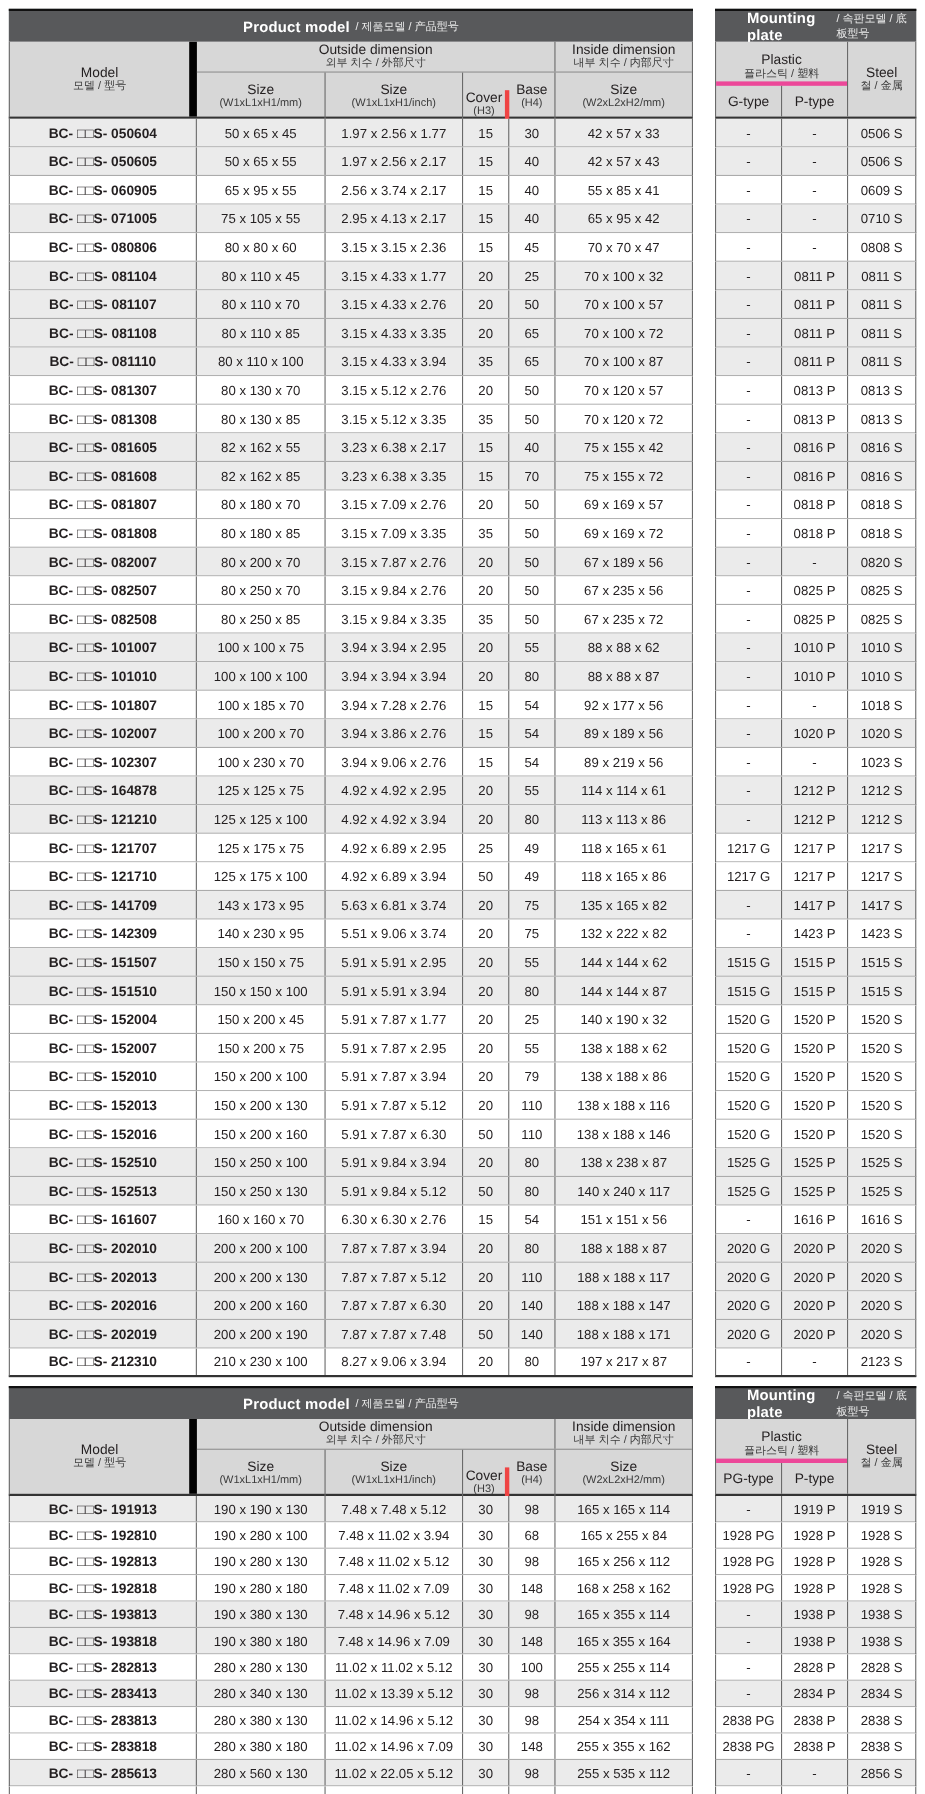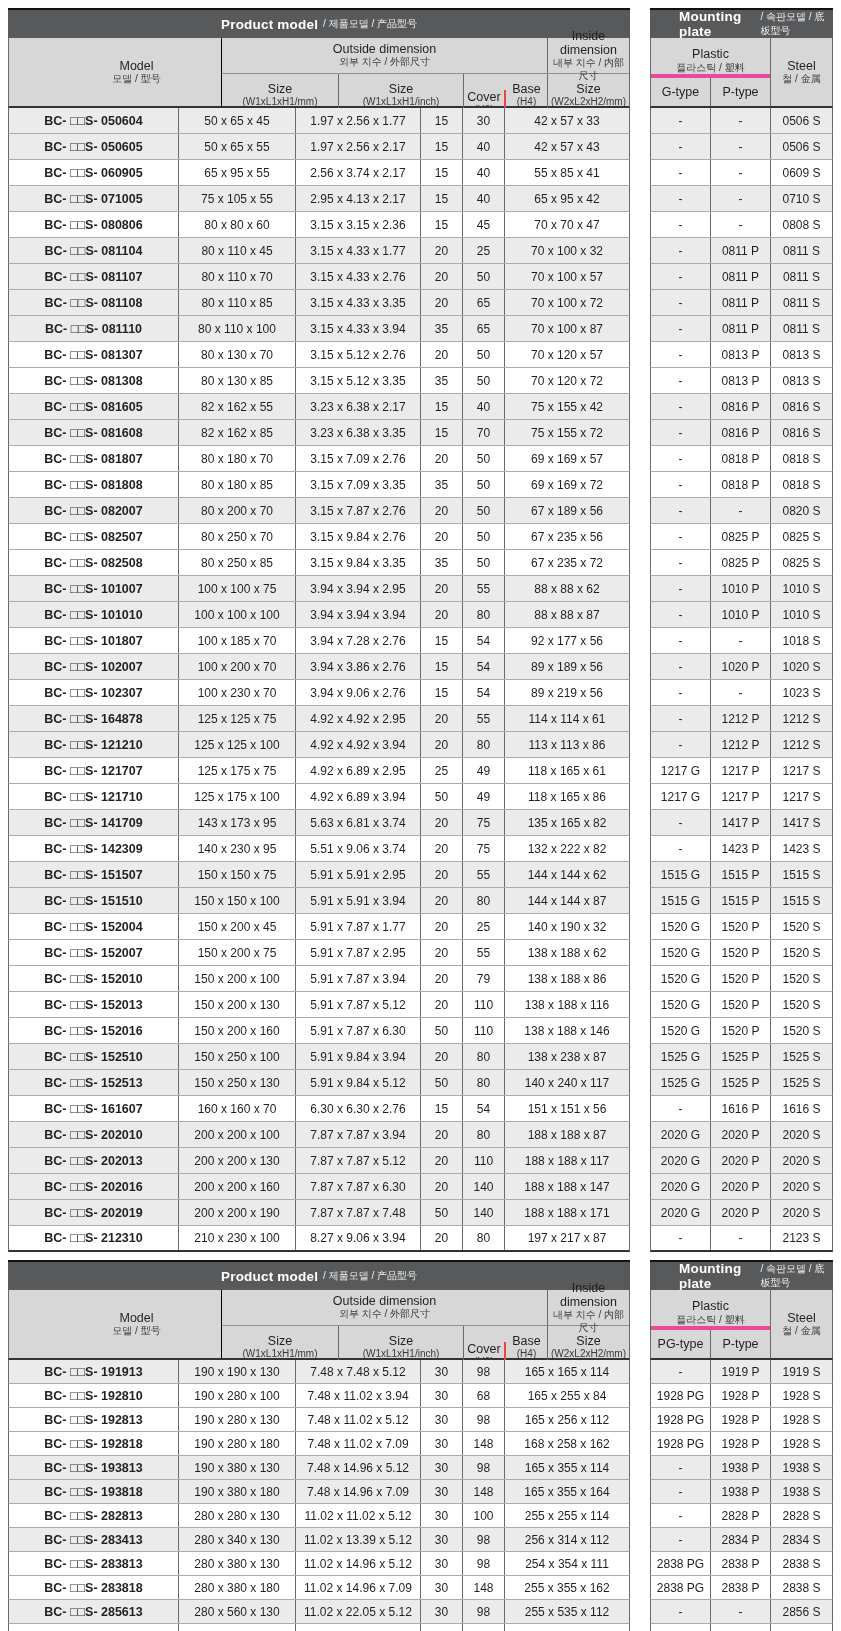--- a/index.html
+++ b/index.html
@@ -19,29 +19,29 @@
   
   .header{display:flex;}
   .hblock{background:#d7d7d7;box-sizing:border-box;border-left:1px solid #6a6a6a;
           border-right:1px solid #6a6a6a;border-bottom:2px solid #333;height:70px;display:flex;}
   .hb-prod{width:622px;flex:0 0 622px;}
   .hb-mount{width:183px;flex:0 0 183px;}
   .hcell{display:flex;flex-direction:column;align-items:center;justify-content:center;
          box-sizing:border-box;text-align:center;}
   .h-en{font-size:12.5px;line-height:1.15;}
   .h-sub{font-size:10px;color:#3a3a3a;line-height:1.25;}
-  .h-model{width:170px;flex:0 0 170px;border-right:1px solid #000000;margin-left:43px;}
+  .h-model{width:170px;flex:0 0 170px;border-right:7px solid #000000;}
   .h-rest{flex:1;display:flex;flex-direction:column;}
   .h-top{height:36px;display:flex;border-bottom:1px solid #909090;box-sizing:border-box;}
   .h-outside{width:326px;flex:0 0 326px;border-right:1px solid #6a6a6a;}
   .h-insideg{flex:1;}
   .h-bot{flex:1;display:flex;}
   .h-mm{width:117px;flex:0 0 117px;border-right:1px solid #6a6a6a;}
   .h-inch{width:125px;flex:0 0 125px;border-right:1px solid #6a6a6a;}
-  .h-cover{width:42px;flex:0 0 42px;border-right:2px solid #ef4444;margin-top:16px;}
+  .h-cover{width:42px;flex:0 0 42px;border-right:4px solid #ef4444;margin-top:16px;}
   .h-base{width:42px;flex:0 0 42px;border-right:1px solid #6a6a6a;}
   .h-insz{flex:1;}
   .h-plasticblock{width:120px;flex:0 0 120px;display:flex;flex-direction:column;
                   border-right:1px solid #6a6a6a;box-sizing:border-box;}
   .h-plastic{height:40px;border-bottom:4px solid #ec4899;box-sizing:border-box;justify-content:flex-end;}
   .h-gp{flex:1;display:flex;}
   .h-g{width:60px;flex:0 0 60px;border-right:1px solid #6a6a6a;}
   .h-p{flex:1;}
   .h-steel{flex:1;}
   

